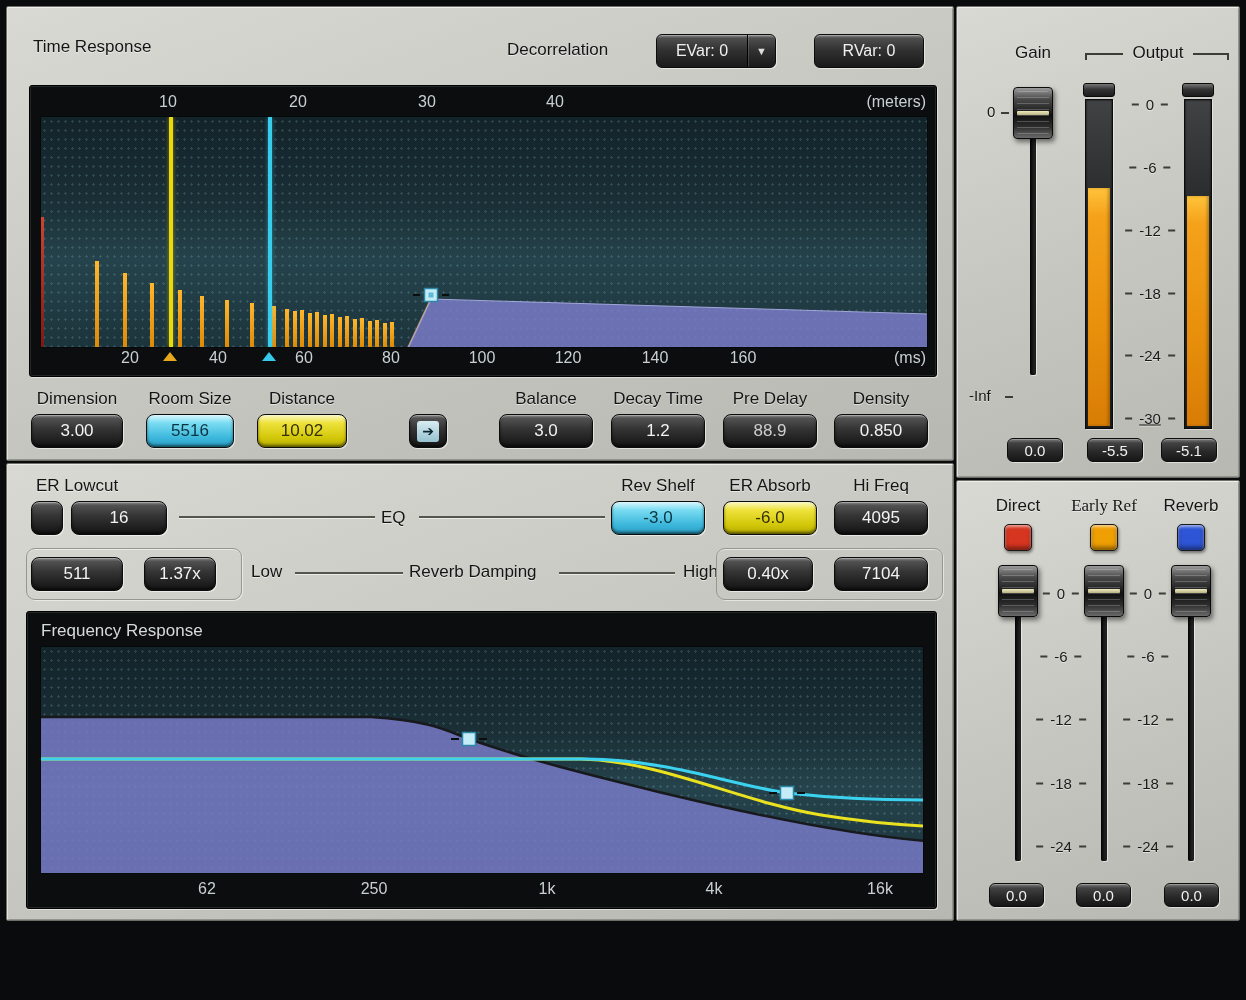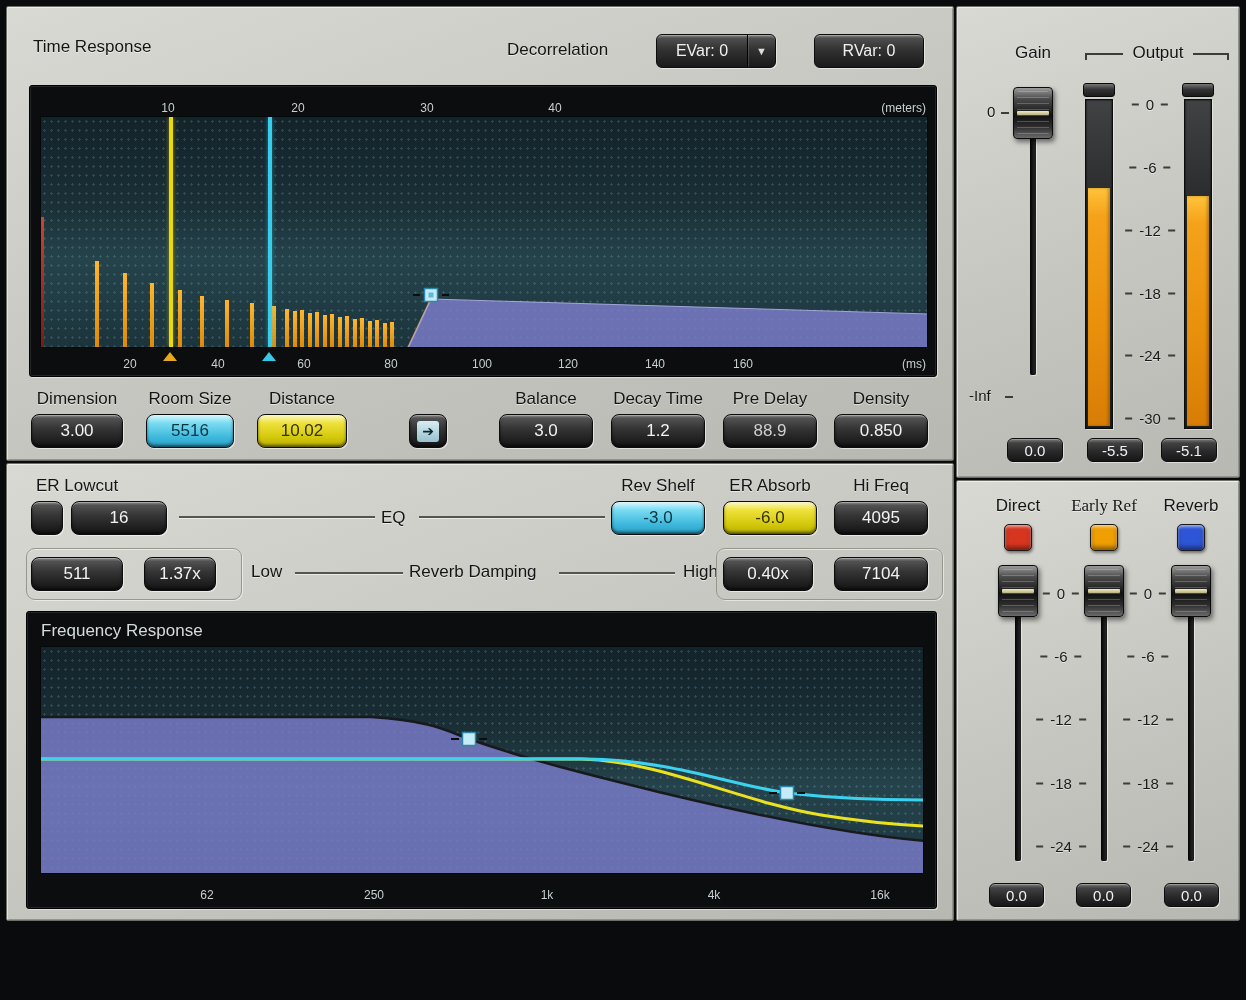--- a/index.html
+++ b/index.html
@@ -42,21 +42,21 @@
     box-shadow:1px 1px 0 rgba(255,255,255,.5), inset 0 1px 0 rgba(255,255,255,.25);
     color:#f0f0f0; font-size:15px;
     display:flex; align-items:center; justify-content:center;
   }
 
   
   .gframe {
     position:absolute; background:#0b0d0e; border:1px solid #000; border-radius:3px;
     box-shadow:1px 1px 0 rgba(255,255,255,.45), inset 0 0 0 1px #232627;
   }
-  .glabel { position:absolute; font-size:12px; color:#c9d0d2; transform:translateX(-50%); white-space:nowrap;margin-top:8px; }
+  .glabel { position:absolute; font-size:16px; color:#c9d0d2; transform:translateX(-50%); white-space:nowrap; }
   .glabel.r { transform:none; }
 
   .plot {
     position:absolute; overflow:hidden;
     background-image:
       radial-gradient(circle, rgba(150,195,205,.20) 1px, transparent 1.4px),
       linear-gradient(180deg,#13232a 0%,#1a2f36 38%,#25434c 62%,#1c343c 100%);
     background-size:7px 9px, 100% 100%;
     border:1px solid #06090a;
   }
@@ -323,21 +323,21 @@
     </div>
     <div class="meter" style="left:227px;top:92px;height:330px;">
       <div class="mfill" style="height:230px;"></div>
     </div>
 
     <div class="scale-num" style="left:193px;top:97px;">0</div>
     <div class="scale-num" style="left:193px;top:160px;">-6</div>
     <div class="scale-num" style="left:193px;top:223px;">-12</div>
     <div class="scale-num" style="left:193px;top:286px;">-18</div>
     <div class="scale-num" style="left:193px;top:348px;">-24</div>
-    <div class="scale-num" style="left:193px;top:411px;">-30</div>
+    <div class="scale-num" style="left:193px;top:411px;text-decoration:underline;">-30</div>
 
     <div class="sbox" style="left:50px;top:431px;width:56px;">0.0</div>
     <div class="sbox" style="left:130px;top:431px;width:56px;">-5.5</div>
     <div class="sbox" style="left:204px;top:431px;width:56px;">-5.1</div>
   </div>
 
   <div class="panel" id="panel-br" style="left:956px;top:480px;width:284px;height:441px;">
     <div class="lbl c" style="left:31px;top:15px;width:60px;">Direct</div>
     <div class="lbl c" style="left:107px;top:15px;width:80px;font-family:Liberation Serif, serif;">Early Ref</div>
     <div class="lbl c" style="left:204px;top:15px;width:60px;">Reverb</div>

